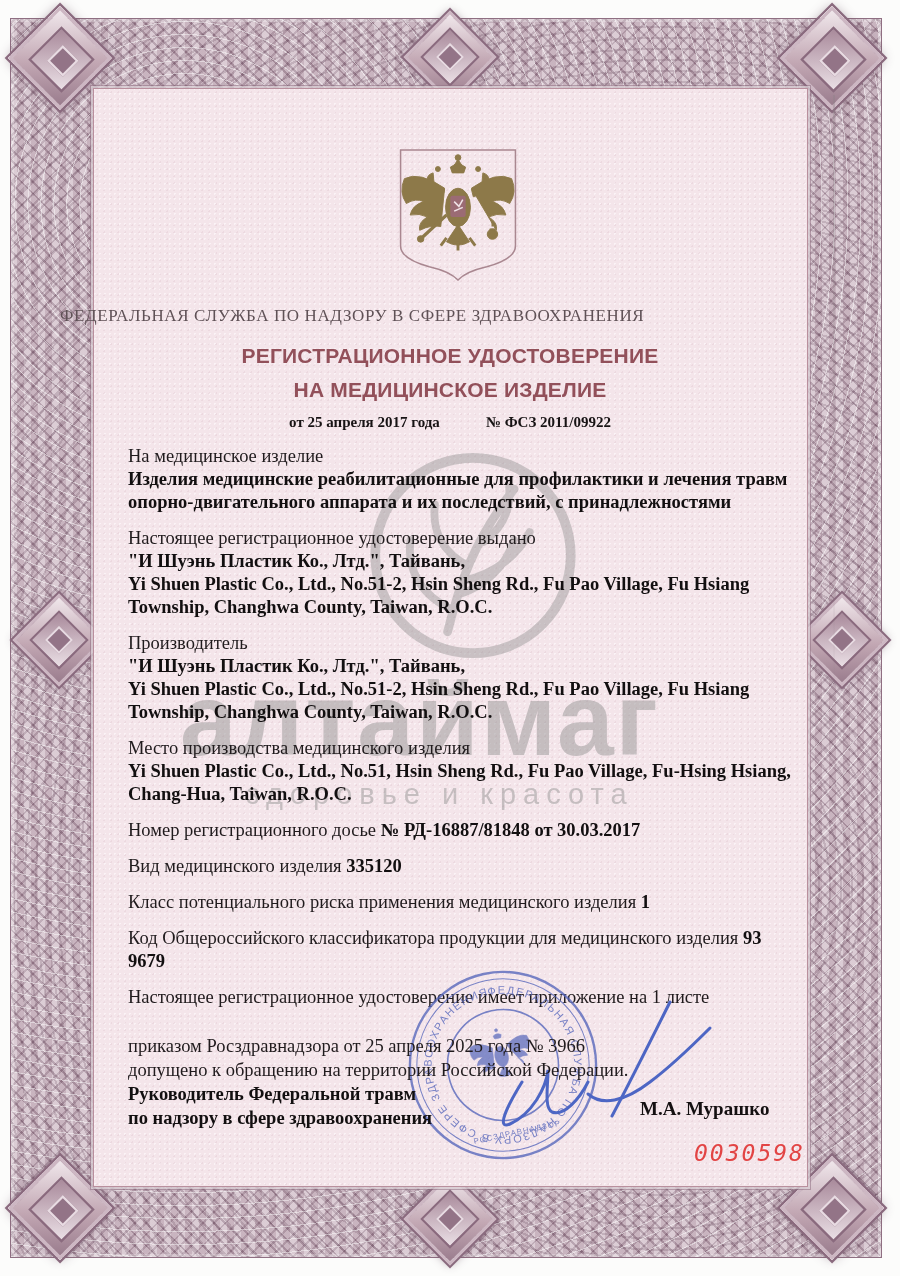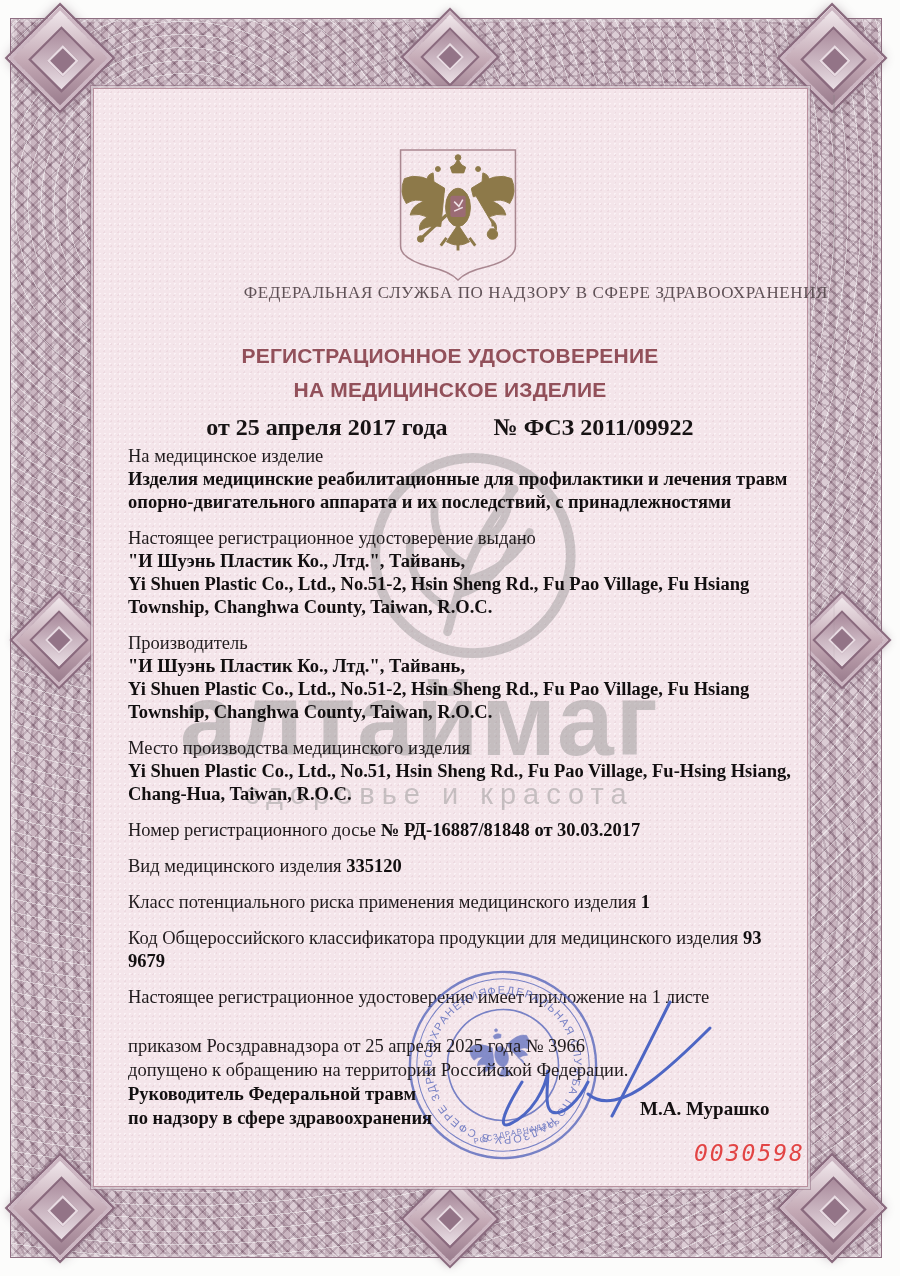--- a/index.html
+++ b/index.html
@@ -27,30 +27,30 @@
   
   .orn{position:absolute;width:0;height:0;}
   .orn i{position:absolute;left:0;top:0;transform:translate(-50%,-50%) rotate(45deg);display:block;}
   .orn .o1{width:60px;height:60px;background:linear-gradient(135deg,#f0e7eb,#c2a7b3 55%,#9a7c8d);
            border:3px solid #cdb7c3;box-shadow:0 0 0 2px #8a6a7e,0 0 10px rgba(80,50,70,.45);}
   .orn .o2{width:38px;height:38px;border:2px solid #8a6a7e;background:linear-gradient(315deg,#eadfe5,#a98a9b);}
   .orn .o3{width:16px;height:16px;background:#937487;border:2px solid #e8dbe2;}
   .orn.corner i{scale:1.12;}
   
   .emblem{position:absolute;left:391px;top:146px;width:134px;height:138px;}
-  .agency{position:absolute;left:60px;width:768px;text-align:right;color:#5f5156;
-          font-size:17px;letter-spacing:.6px;}
+  .agency{position:absolute;left:60px;width:768px;text-align:left;color:#5f5156;
+          font-size:17px;letter-spacing:.6px;margin-top:23px;}
   .agency.l1{top:283px;}
   .agency.l2{top:305px;font-size:16px;}
   .title{position:absolute;left:60px;width:780px;text-align:center;font-family:"Liberation Sans",sans-serif;
          font-weight:700;color:#92505a;font-size:21px;letter-spacing:.2px;}
   .title.t1{top:344px;}
   .title.t2{top:378px;}
   .daterow{position:absolute;left:60px;top:414px;width:780px;display:flex;justify-content:center;gap:46px;
-           font-weight:700;font-size:24px;color:#171314;}
+           font-weight:700;font-size:15px;color:#171314;}
   .bodytext{position:absolute;left:128px;top:445px;width:667px;font-size:18.5px;line-height:23px;color:#201b1d;}
   .bodytext p{margin:0 0 13px 0;}
   .bodytext .single{margin:12px 0 13px 0;font-family:Liberation Serif, serif;}
   b,.bold{font-weight:700;color:#120f10;}
   .footer{position:absolute;left:128px;top:1034px;width:560px;font-size:18.5px;line-height:24px;color:#201b1d;}
   .sigName{position:absolute;left:640px;top:1098px;width:160px;font-weight:700;font-size:19px;color:#141011;text-align:left;}
   .serial{position:absolute;left:694px;top:1140px;font-family:"DejaVu Sans Mono",monospace;
           font-size:23px;letter-spacing:2px;color:#e24444;font-style:italic;}
   
   .wm-logo{position:absolute;left:362px;top:448px;width:222px;height:215px;opacity:.42;}

